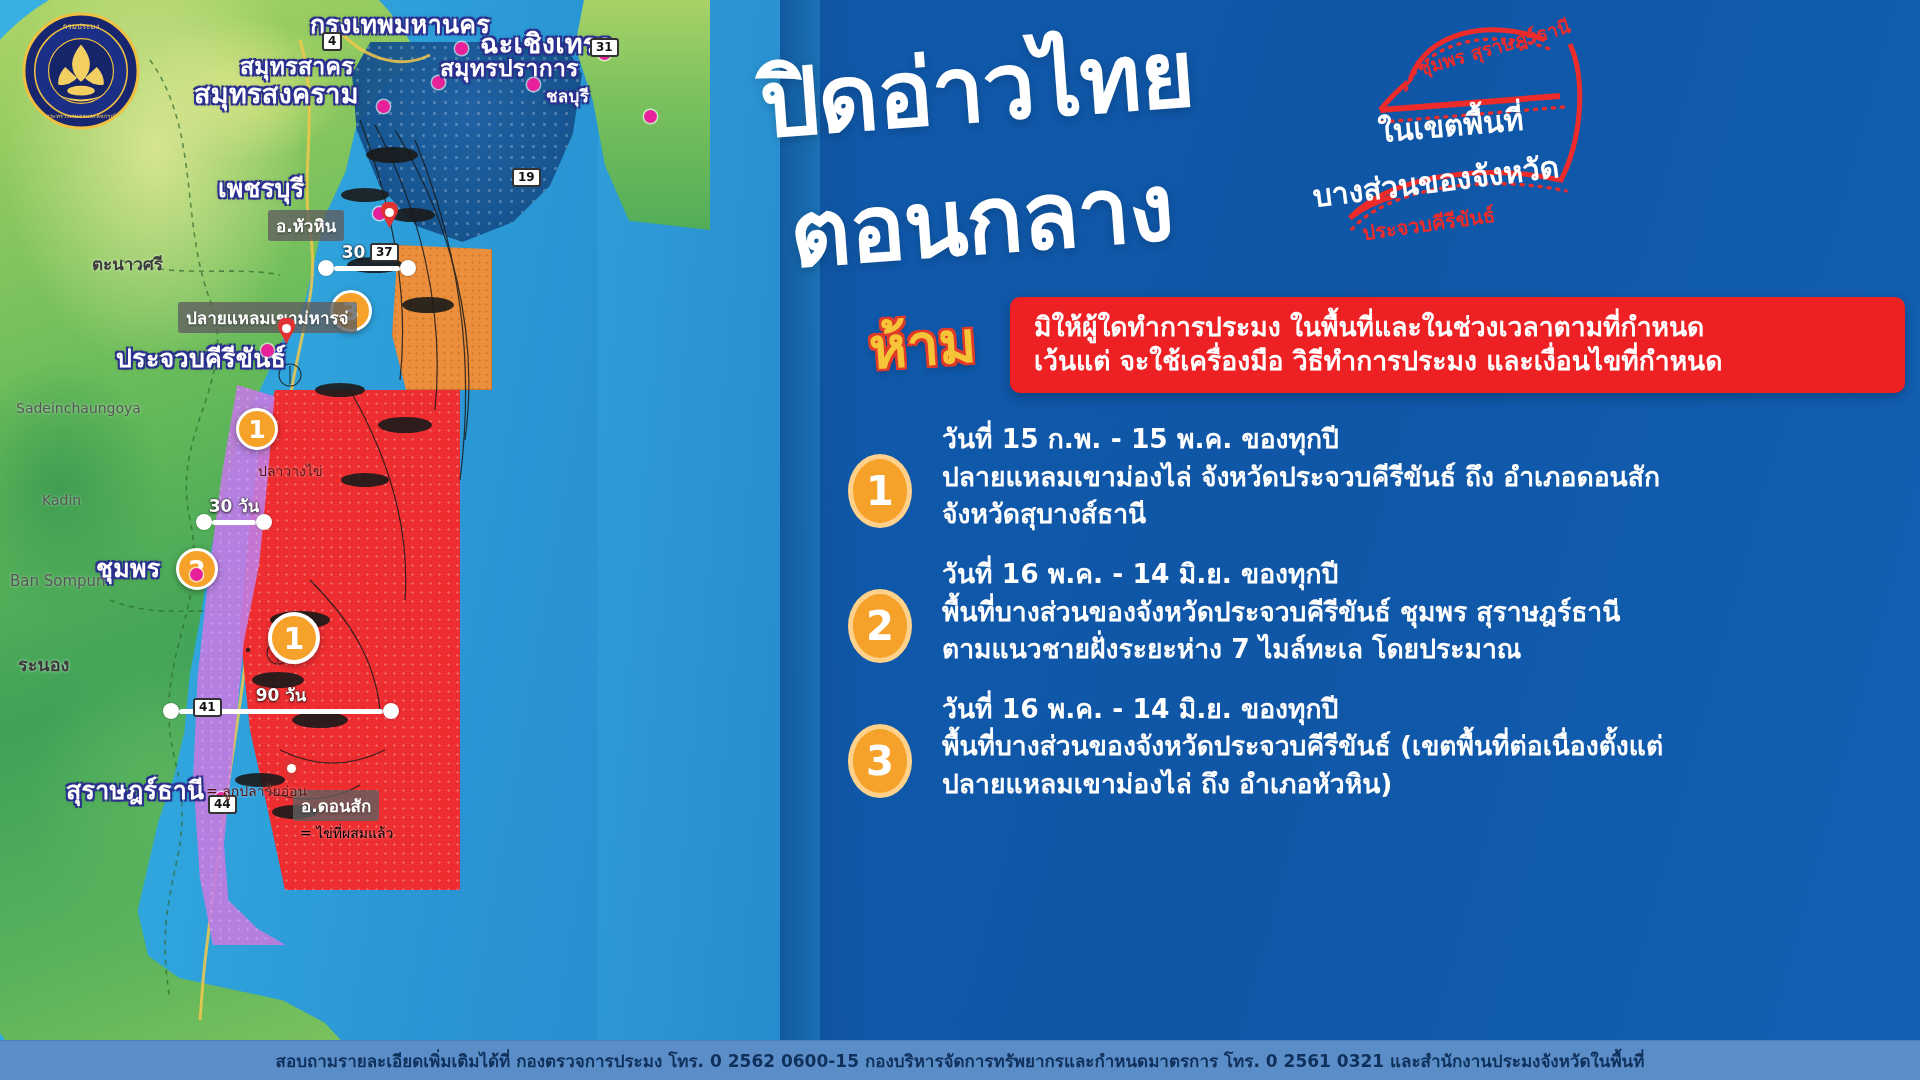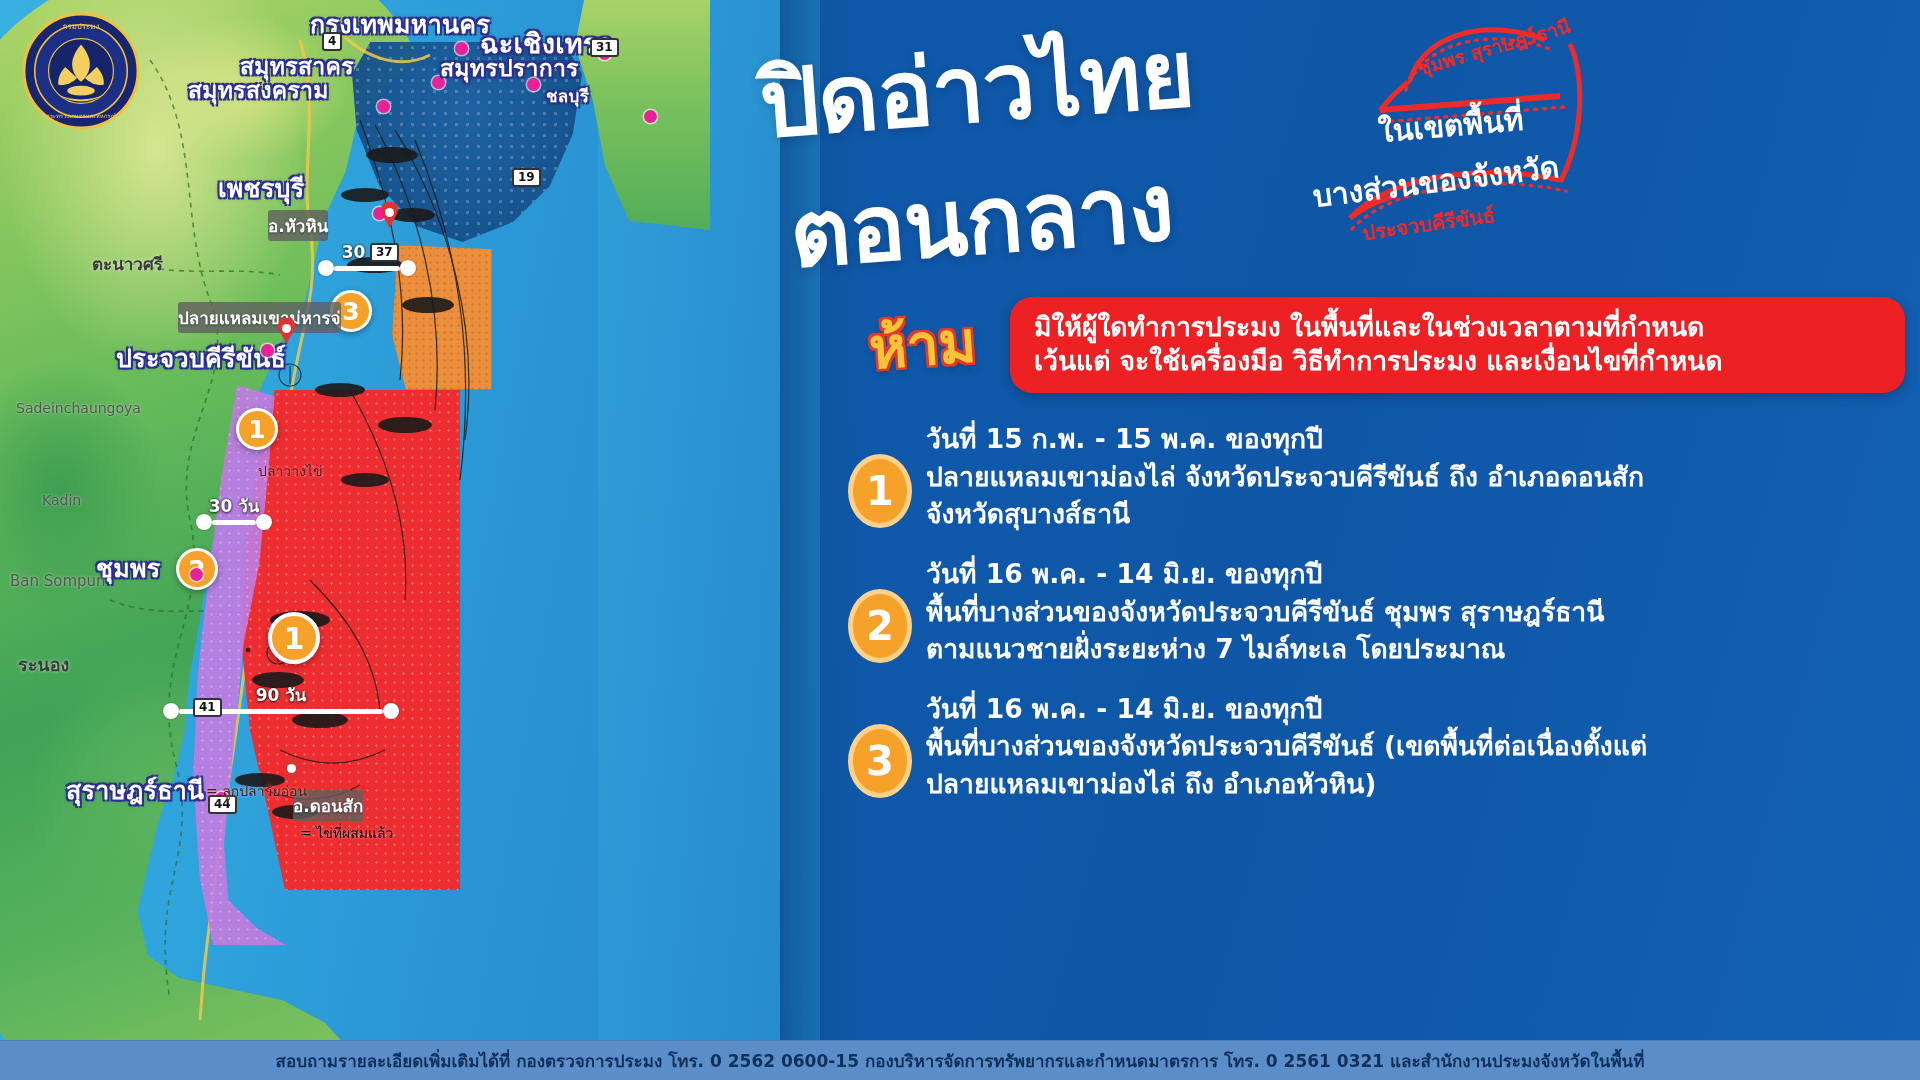--- a/index.html
+++ b/index.html
@@ -113,21 +113,21 @@
     letter-spacing:.3px;
   }
   .mdot{
     position:absolute; width:13px; height:13px; border-radius:50%;
     background:#e8219b; box-shadow:0 0 0 1.5px rgba(255,255,255,.6);
   }
   .mlabel-grey{
     position:absolute;
     background:rgba(95,95,95,.80);
     color:#fff; font-weight:700;
-    padding:2px 0; border-radius:3px; white-space:nowrap;
+    padding:2px 8px; border-radius:3px; white-space:nowrap;
     text-shadow:0 1px 2px rgba(0,0,0,.5);
   }
   .mlabel-plain{
     position:absolute; color:#3a3a3a; font-weight:700; white-space:nowrap;
     text-shadow:0 0 3px rgba(255,255,255,.75);
   }
   .mlabel-faint{
     position:absolute; color:#555; white-space:nowrap;
     text-shadow:0 0 3px rgba(255,255,255,.6);
   }
@@ -216,40 +216,40 @@
   #ban-word{
     width:175px; text-align:center;
     color:#f6c437; font-size:57px; font-weight:700;
     text-shadow:
       -2.5px -2.5px 0 #e03a2a, 2.5px -2.5px 0 #e03a2a,
       -2.5px 2.5px 0 #e03a2a, 2.5px 2.5px 0 #e03a2a,
       0 4px 9px rgba(0,0,0,.35);
     transform:rotate(-4deg);
   }
   #ban-box{
-    flex:1; background:#ed2024; border-radius:22px;
+    flex:1; background:#ed2024; border-radius:10px;
     padding:13px 24px 15px 24px;
     color:#fff; font-weight:700; font-size:26.5px; line-height:1.28;
     box-shadow:0 4px 12px rgba(0,0,0,.25);
   }
 
   
   #list{ position:absolute; left:28px; top:420px; width:1060px; }
   .item{ display:flex; align-items:flex-start; margin-bottom:22px; }
   .item-num{
     flex:0 0 auto; width:64px; height:74px; margin-right:14px; margin-top:34px;
     position:relative;
   }
   .item-num .oval{
     position:absolute; inset:0; border-radius:50%;
     background:#f6a22a; border:5px solid #ffd18a;
     display:flex; align-items:center; justify-content:center;
     color:#fff; font-size:40px; font-weight:700;
   }
-  .item-body{ flex:1; color:#fff; }
+  .item-body{ flex:1; color:#fff;margin-left:16px; }
   .item-line{
     font-size:26.5px; font-weight:700; line-height:1.42; white-space:nowrap;
   }
 
   
   #footer{
     position:absolute; left:0; bottom:0; width:1920px; height:40px;
     background:#5b8ec9;
     display:flex; align-items:center; justify-content:center;
     color:#10305c; font-size:17px; font-weight:700;
@@ -363,21 +363,21 @@
 
   <div class="mlabel" style="left:480px;top:22px;font-size:27px">ฉะเชิงเทรา</div>
   <div class="mdot" style="left:598px;top:47px"></div>
 
   <div class="mlabel" style="left:240px;top:48px;font-size:23px">สมุทรสาคร</div>
   <div class="mdot" style="left:432px;top:76px"></div>
 
   <div class="mlabel" style="left:440px;top:50px;font-size:23px">สมุทรปราการ</div>
   <div class="mdot" style="left:527px;top:78px"></div>
 
-  <div class="mlabel" style="left:188px;top:72px;font-size:23px">สมุทรสงคราม</div>
+  <div class="mlabel" style="left:194px;top:72px;font-size:27px">สมุทรสงคราม</div>
   <div class="mdot" style="left:377px;top:100px"></div>
 
   <div class="mlabel" style="left:546px;top:82px;font-size:17px">ชลบุรี</div>
   <div class="mdot" style="left:644px;top:110px"></div>
 
   <div class="mlabel" style="left:218px;top:168px;font-size:25px">เพชรบุรี</div>
   <div class="mdot" style="left:373px;top:207px"></div>
 
   <div class="mlabel" style="left:116px;top:338px;font-size:25px">ประจวบคีรีขันธ์</div>
   <div class="mdot" style="left:261px;top:344px"></div>

